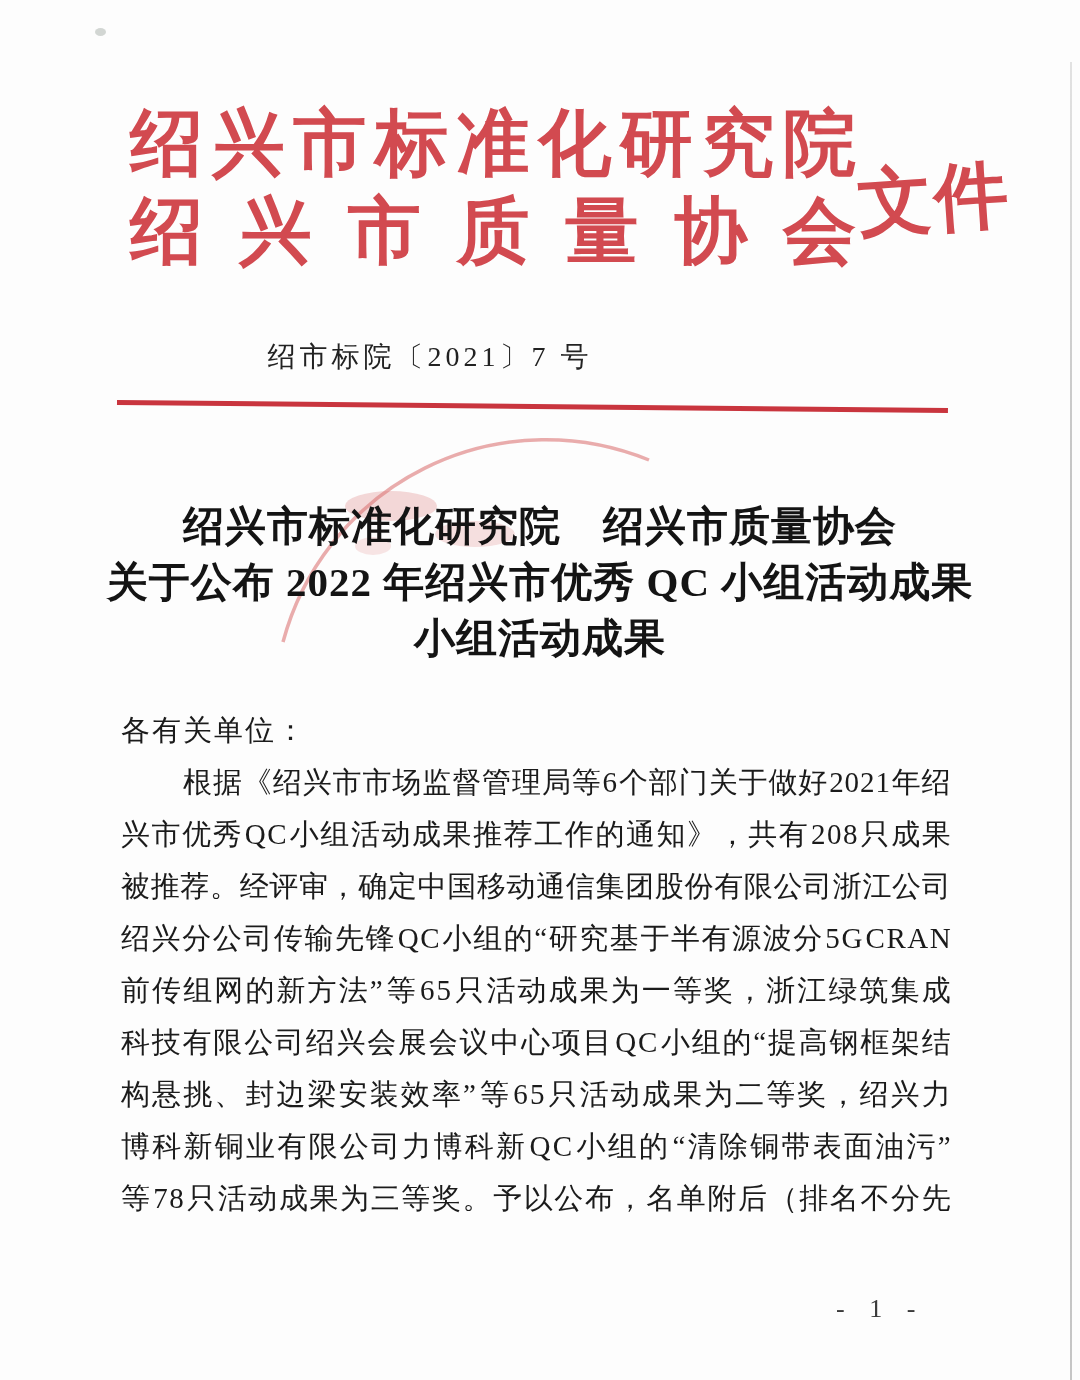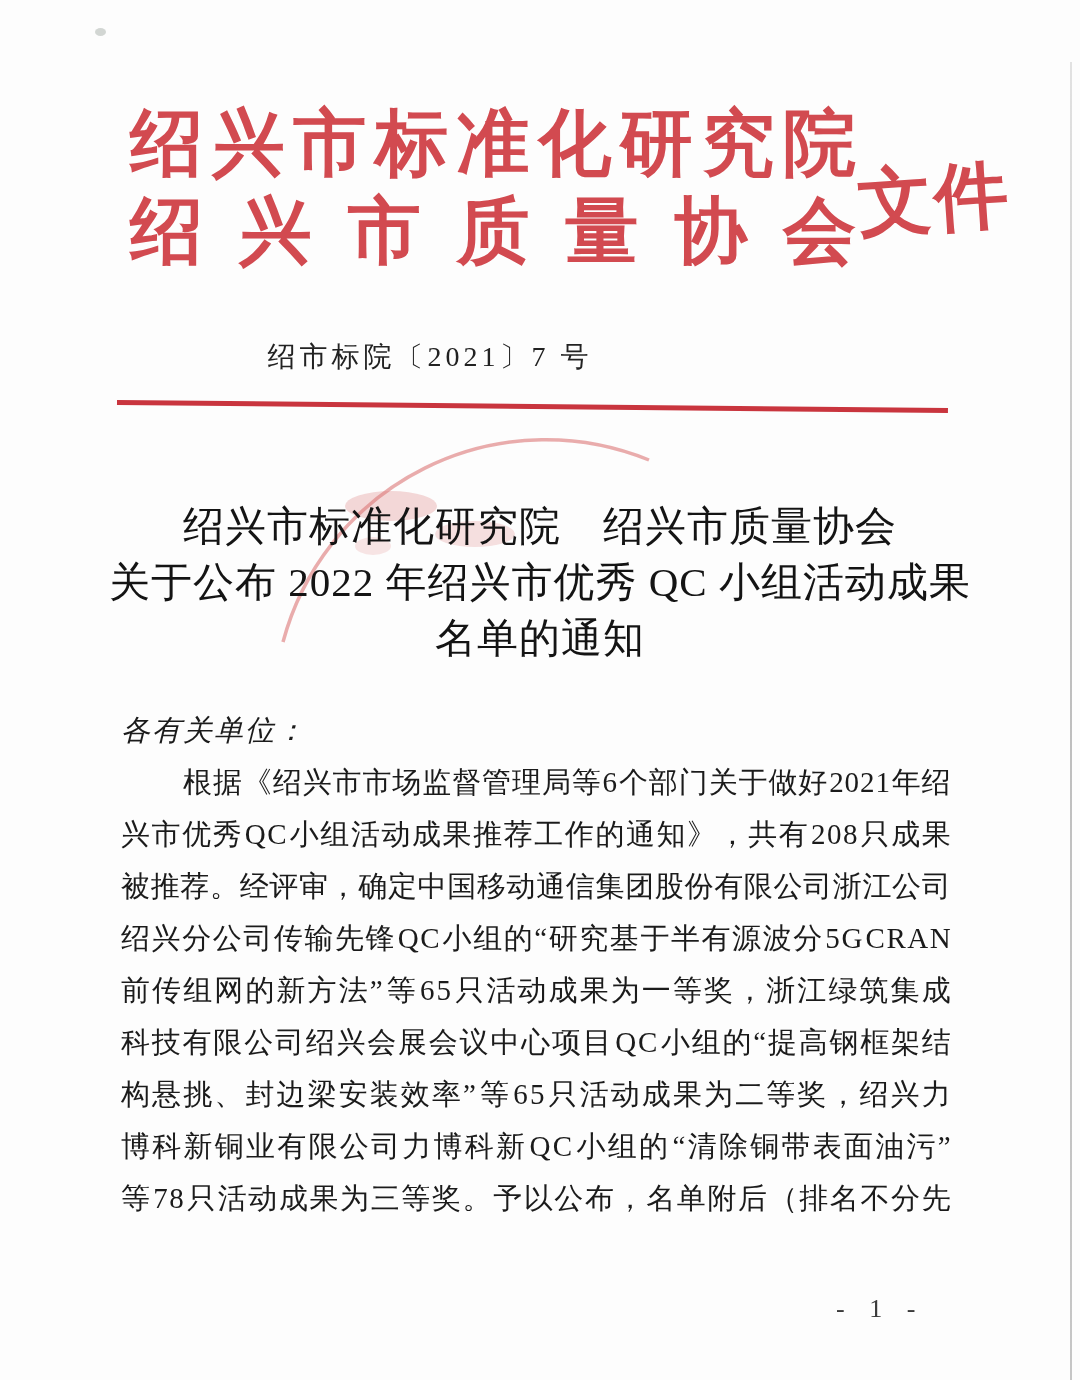--- a/index.html
+++ b/index.html
@@ -41,27 +41,27 @@
     background:var(--line-red);
     transform:rotate(0.55deg);transform-origin:left center;
   }
 
   
   .stamp{position:absolute;left:253px;top:406px;width:412px;height:248px;pointer-events:none;}
 
   
   .title{
     position:absolute;left:0;top:498px;width:1080px;
-    text-align:center;font-weight:normal;color:#141414;
+    text-align:center;font-weight:bold;color:#141414;
   }
   .title-line{font-size:41px;line-height:56px;letter-spacing:1px;white-space:nowrap;}
 
   
   .body-text{position:absolute;left:121px;top:704px;width:830px;font-size:29px;color:#1b1b1b;}
-  .salutation{height:52px;line-height:52px;letter-spacing:2px;font-style:italic;}
+  .salutation{height:52px;line-height:52px;letter-spacing:2px;}
   .body-line{height:52px;line-height:52px;}
   .body-paragraph > .body-line:first-child{padding-left:62px;}
 
   
   .page-number{
     position:absolute;left:836px;top:1294px;
     font-size:26px;letter-spacing:9px;color:#3a3a3a;white-space:nowrap;
   }
 
   
@@ -110,21 +110,21 @@
   <svg class="stamp" viewBox="0 0 412 248" aria-hidden="true">
     <path d="M 30 236 A 272 272 0 0 1 396 54" fill="none" stroke="rgba(216,106,106,0.55)" stroke-width="3.5"></path>
     <ellipse cx="138" cy="100" rx="46" ry="15" fill="rgba(219,118,118,0.28)"></ellipse>
     <ellipse cx="222" cy="128" rx="40" ry="13" fill="rgba(219,118,118,0.22)"></ellipse>
     <ellipse cx="120" cy="140" rx="18" ry="9" fill="rgba(219,118,118,0.18)"></ellipse>
   </svg>
 
   <div class="title">
     <div class="title-line">绍兴市标准化研究院　绍兴市质量协会</div>
     <div class="title-line">关于公布 2022 年绍兴市优秀 QC 小组活动成果</div>
-    <div class="title-line">名单的通知</div>
+    <div class="title-line">小组活动成果</div>
   </div>
 
   <div class="body-text">
     <div class="salutation">各有关单位：</div>
     <div class="body-paragraph">
         <div class="body-line distribute">
           <span>根</span>
           <span>据</span>
           <span>《</span>
           <span>绍</span>

